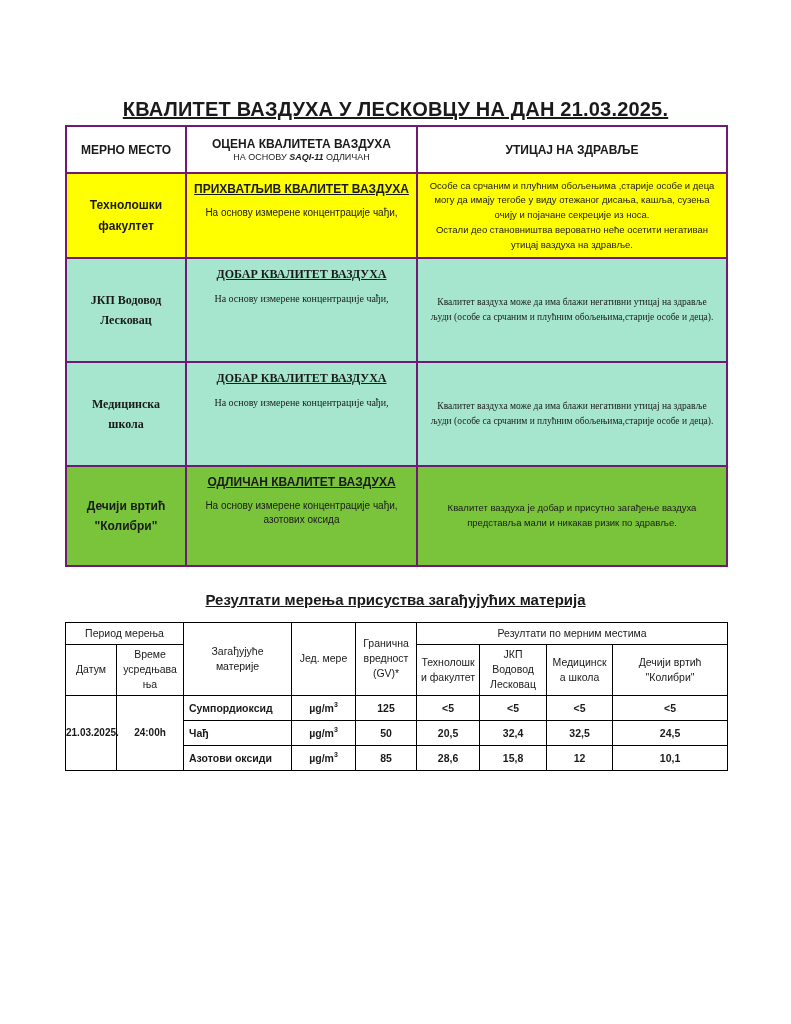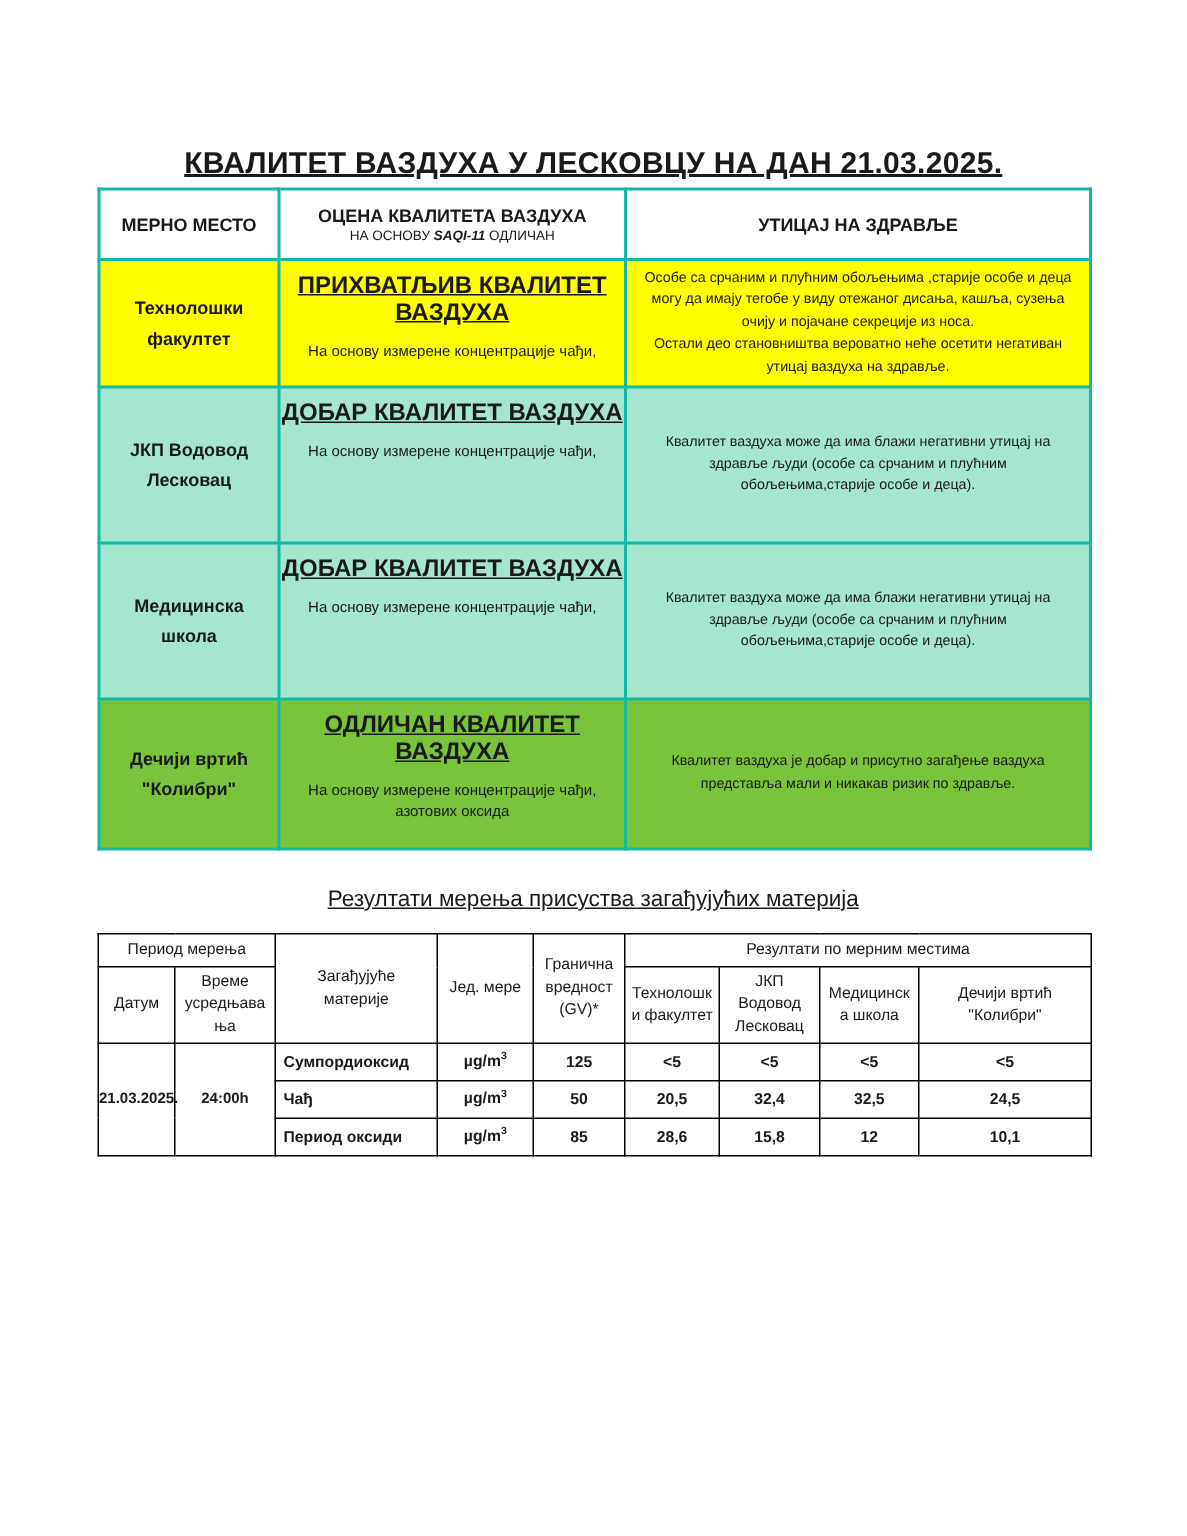--- a/index.html
+++ b/index.html
@@ -18,21 +18,21 @@
     font-weight: bold;
     text-decoration: underline;
     letter-spacing: 0.2px;
     margin-bottom: 4px;
     white-space: nowrap;
   }
 
   
   table { border-collapse: collapse; }
   .t1 { width: 661px; table-layout: fixed; }
-  .t1 th, .t1 td { border: 2px solid #14b8a6; }
+  .t1 th, .t1 td { border: 2px solid #701a75; }
   .t1 .col-place   { width: 120px; }
   .t1 .col-assess  { width: 231px; }
   .t1 .col-impact  { width: 310px; }
 
   .t1 thead th {
     height: 47px;
     font-size: 12px;
     font-weight: bold;
     text-align: center;
     vertical-align: middle;
@@ -41,43 +41,43 @@
   .t1-h-sub { font-size: 9px; font-weight: normal; margin-top: 1px; }
   .t1-h-sub b i { letter-spacing: 0; }
 
   .t1 td.place {
     font-size: 12px; font-weight: bold;
     text-align: center; vertical-align: middle;
     line-height: 1.7;
   }
   .t1 td.assessment { vertical-align: top; text-align: center; padding-top: 8px; }
   .a-title {
-    font-size: 16px; font-weight: bold;
+    font-size: 12px; font-weight: bold;
     text-decoration: underline;
     margin-bottom: 10px;
   }
   .a-basis { font-size: 10px; line-height: 1.4; padding: 0 12px; }
   .t1 td.impact {
     font-size: 9.5px;
     text-align: center; vertical-align: middle;
     line-height: 1.55;
     padding: 4px 10px;
   }
   .row-1 td { height: 85px; }
-  .row-2 td, .row-3 td { height: 104px; }
+  .row-2 td, .row-3 td { height: 104px; font-family: Liberation Serif, serif; }
   .row-4 td { height: 100px; }
 
   .prewrap { white-space: pre-line; }
 
   
   .section-heading {
     margin-top: 24px;
     text-align: center;
     font-size: 15px;
-    font-weight: normal;
+    font-weight: bold;
     text-decoration: underline;
   }
 
   
   .t2 { width: 661px; table-layout: fixed; margin-top: 14px; }
   .t2 th, .t2 td { border: 1.5px solid #000; }
   .t2 th {
     font-size: 10.5px; font-weight: normal;
     text-align: center; vertical-align: middle;
     line-height: 1.45;
@@ -215,21 +215,21 @@
       <tr>
         <td class="pollutant">Чађ</td>
         <td class="unit"><span>µg/m</span><sup>3</sup></td>
         <td class="limit">50</td>
         <td class="val">20,5</td>
         <td class="val">32,4</td>
         <td class="val">32,5</td>
         <td class="val">24,5</td>
       </tr>
       <tr>
-        <td class="pollutant">Период оксиди</td>
+        <td class="pollutant">Азотови оксиди</td>
         <td class="unit"><span>µg/m</span><sup>3</sup></td>
         <td class="limit">85</td>
         <td class="val">28,6</td>
         <td class="val">15,8</td>
         <td class="val">12</td>
         <td class="val">10,1</td>
       </tr>
     </tbody>
   </table>
 

